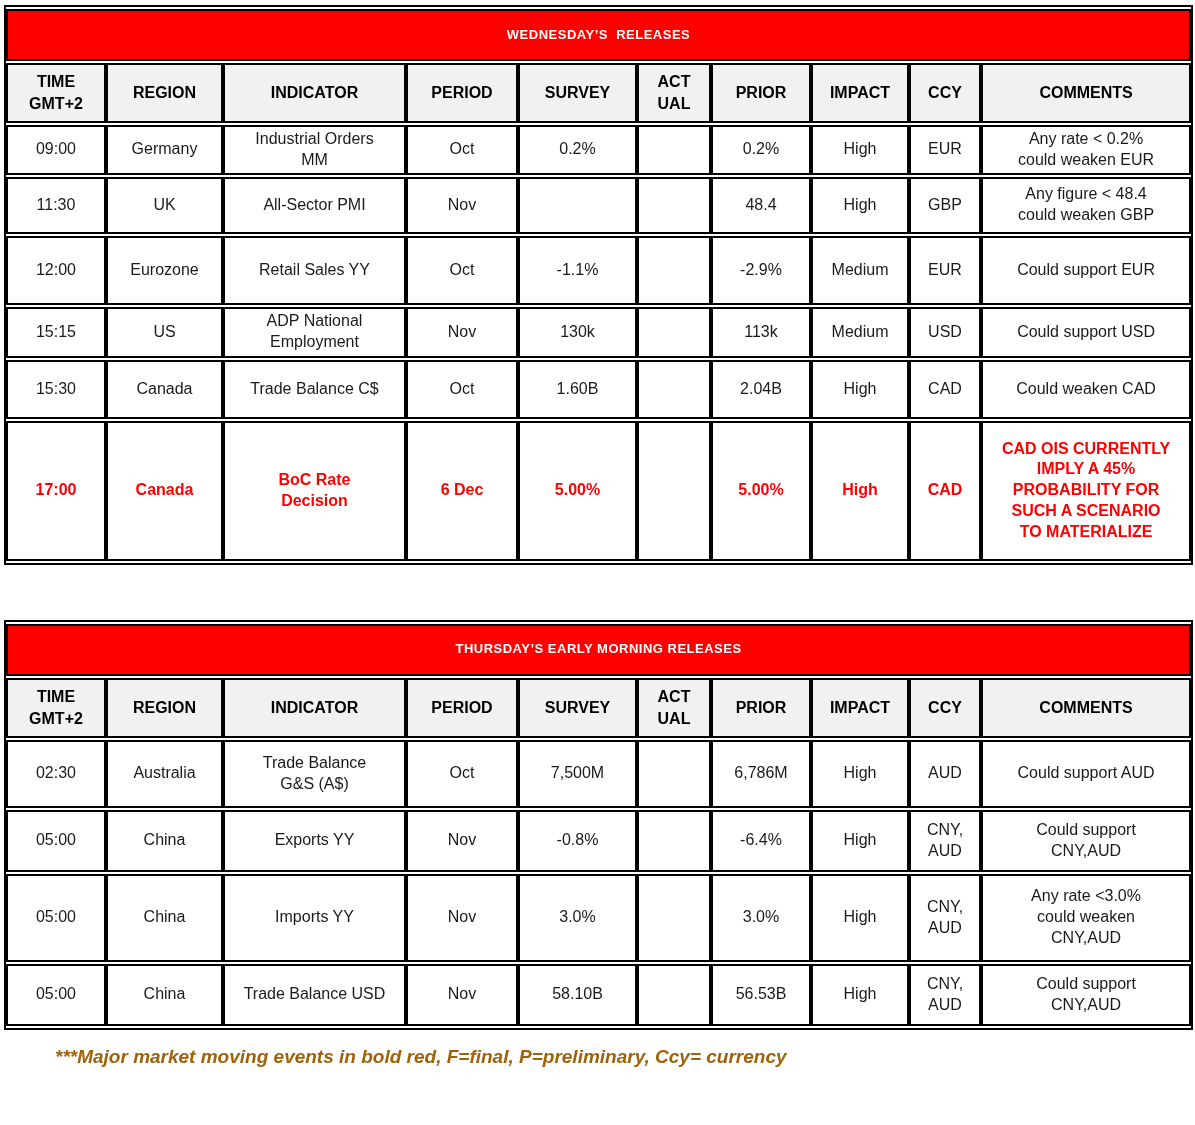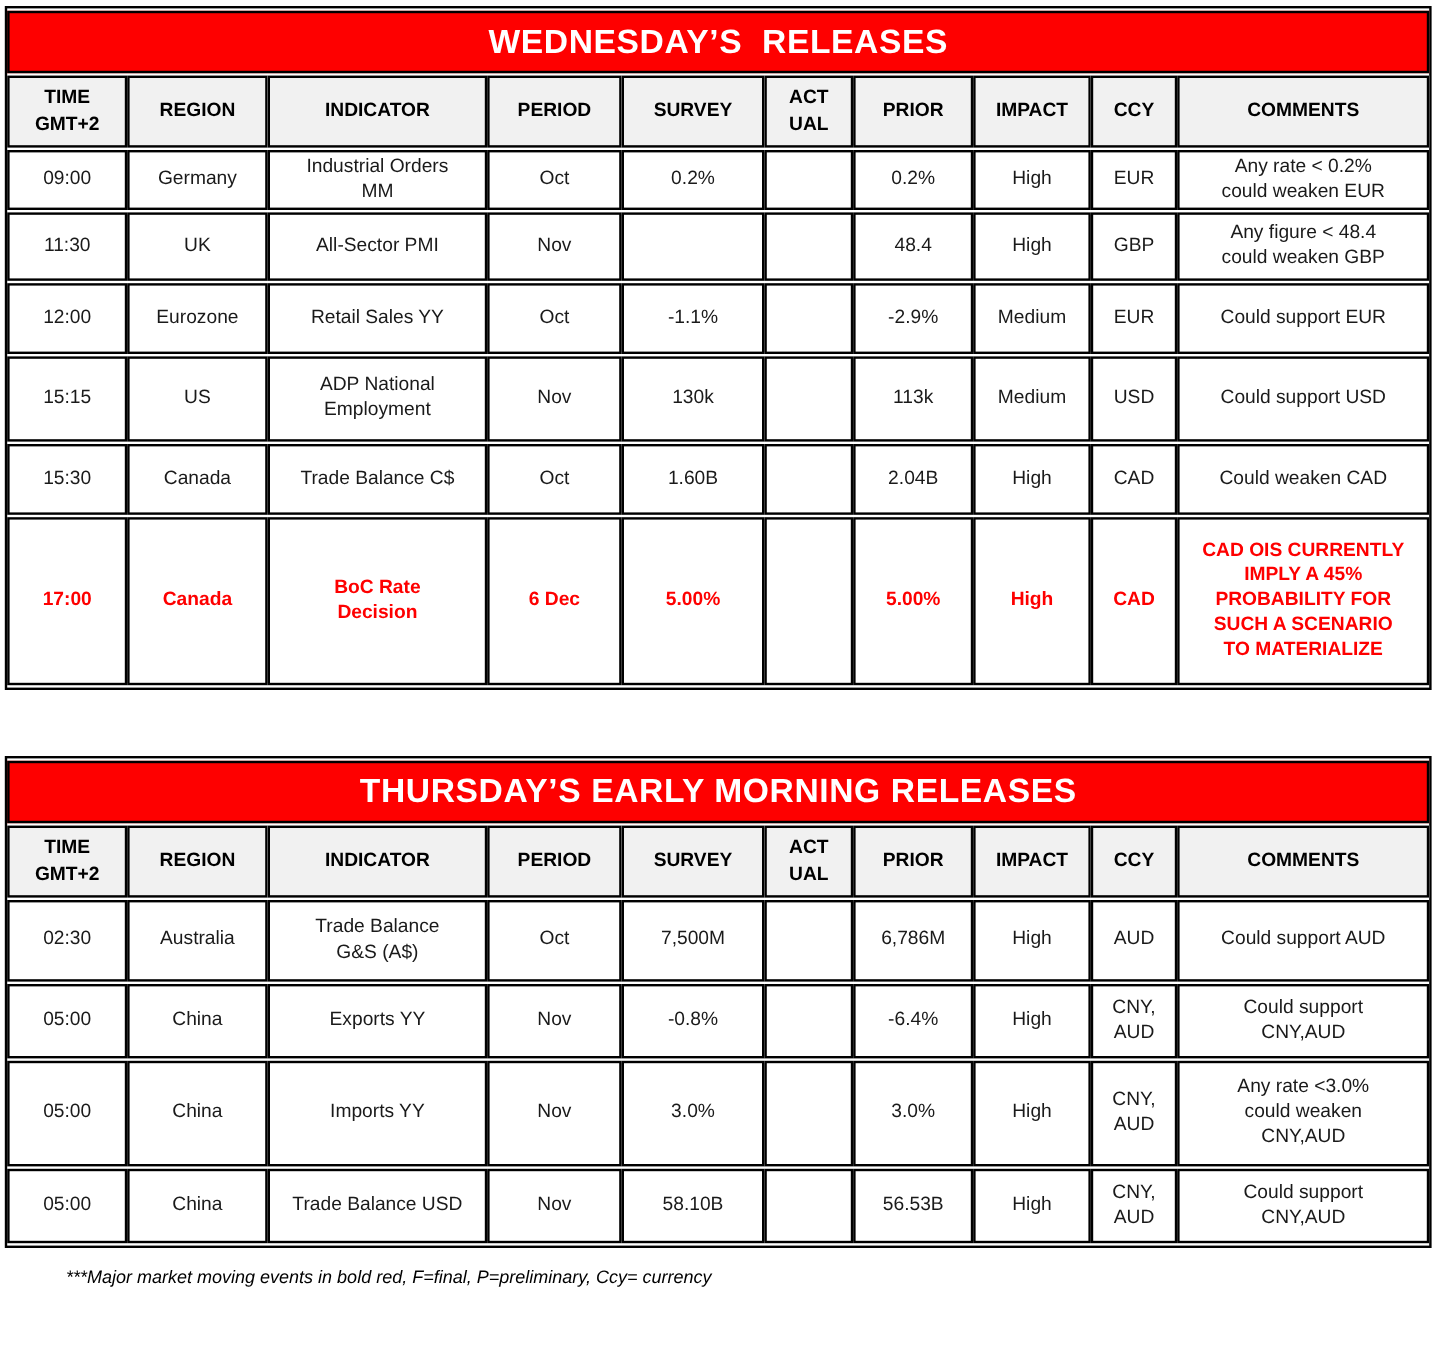--- a/index.html
+++ b/index.html
@@ -29,43 +29,43 @@
     color: #1a1a1a;
     white-space: pre-line;
     line-height: 1.3;
     padding: 2px 4px;
     overflow: hidden;
   }
   td.banner {
     background: #fe0000;
     color: #ffffff;
     font-weight: bold;
-    font-size: 28px;
+    font-size: 13px;
     letter-spacing: 0.5px;
     height: 52px;
     white-space: pre-wrap;
   }
   tr.header td {
     background: #f1f1f1;
     color: #000000;
     font-weight: bold;
     height: 60px;
     line-height: 1.35;
   }
   tr.hl td {
     color: #fe0000;
     font-weight: bold;
   }
   .gap { height: 55px; }
   .footnote {
     margin: 16px 0 0 55px;
-    color: #000000;
-    font-weight: normal;
+    color: #a16207;
+    font-weight: bold;
     font-style: italic;
-    font-size: 15px;
+    font-size: 19px;
   }
 </style>
 </head>
 <body>
 
 <div class="page">
 
   <table class="calendar">
     <colgroup>
       <col style="width:100px">
@@ -117,33 +117,33 @@
         <td>All-Sector PMI</td>
         <td>Nov</td>
         <td></td>
         <td></td>
         <td>48.4</td>
         <td>High</td>
         <td>GBP</td>
         <td>Any figure &lt; 48.4
 could weaken GBP</td>
       </tr>
-      <tr style="height:59px">
+      <tr style="height:69px">
         <td>12:00</td>
         <td>Eurozone</td>
         <td>Retail Sales YY</td>
         <td>Oct</td>
         <td>-1.1%</td>
         <td></td>
         <td>-2.9%</td>
         <td>Medium</td>
         <td>EUR</td>
         <td>Could support EUR</td>
       </tr>
-      <tr style="height:71px">
+      <tr style="height:51px">
         <td>15:15</td>
         <td>US</td>
         <td>ADP National
 Employment</td>
         <td>Nov</td>
         <td>130k</td>
         <td></td>
         <td>113k</td>
         <td>Medium</td>
         <td>USD</td>

